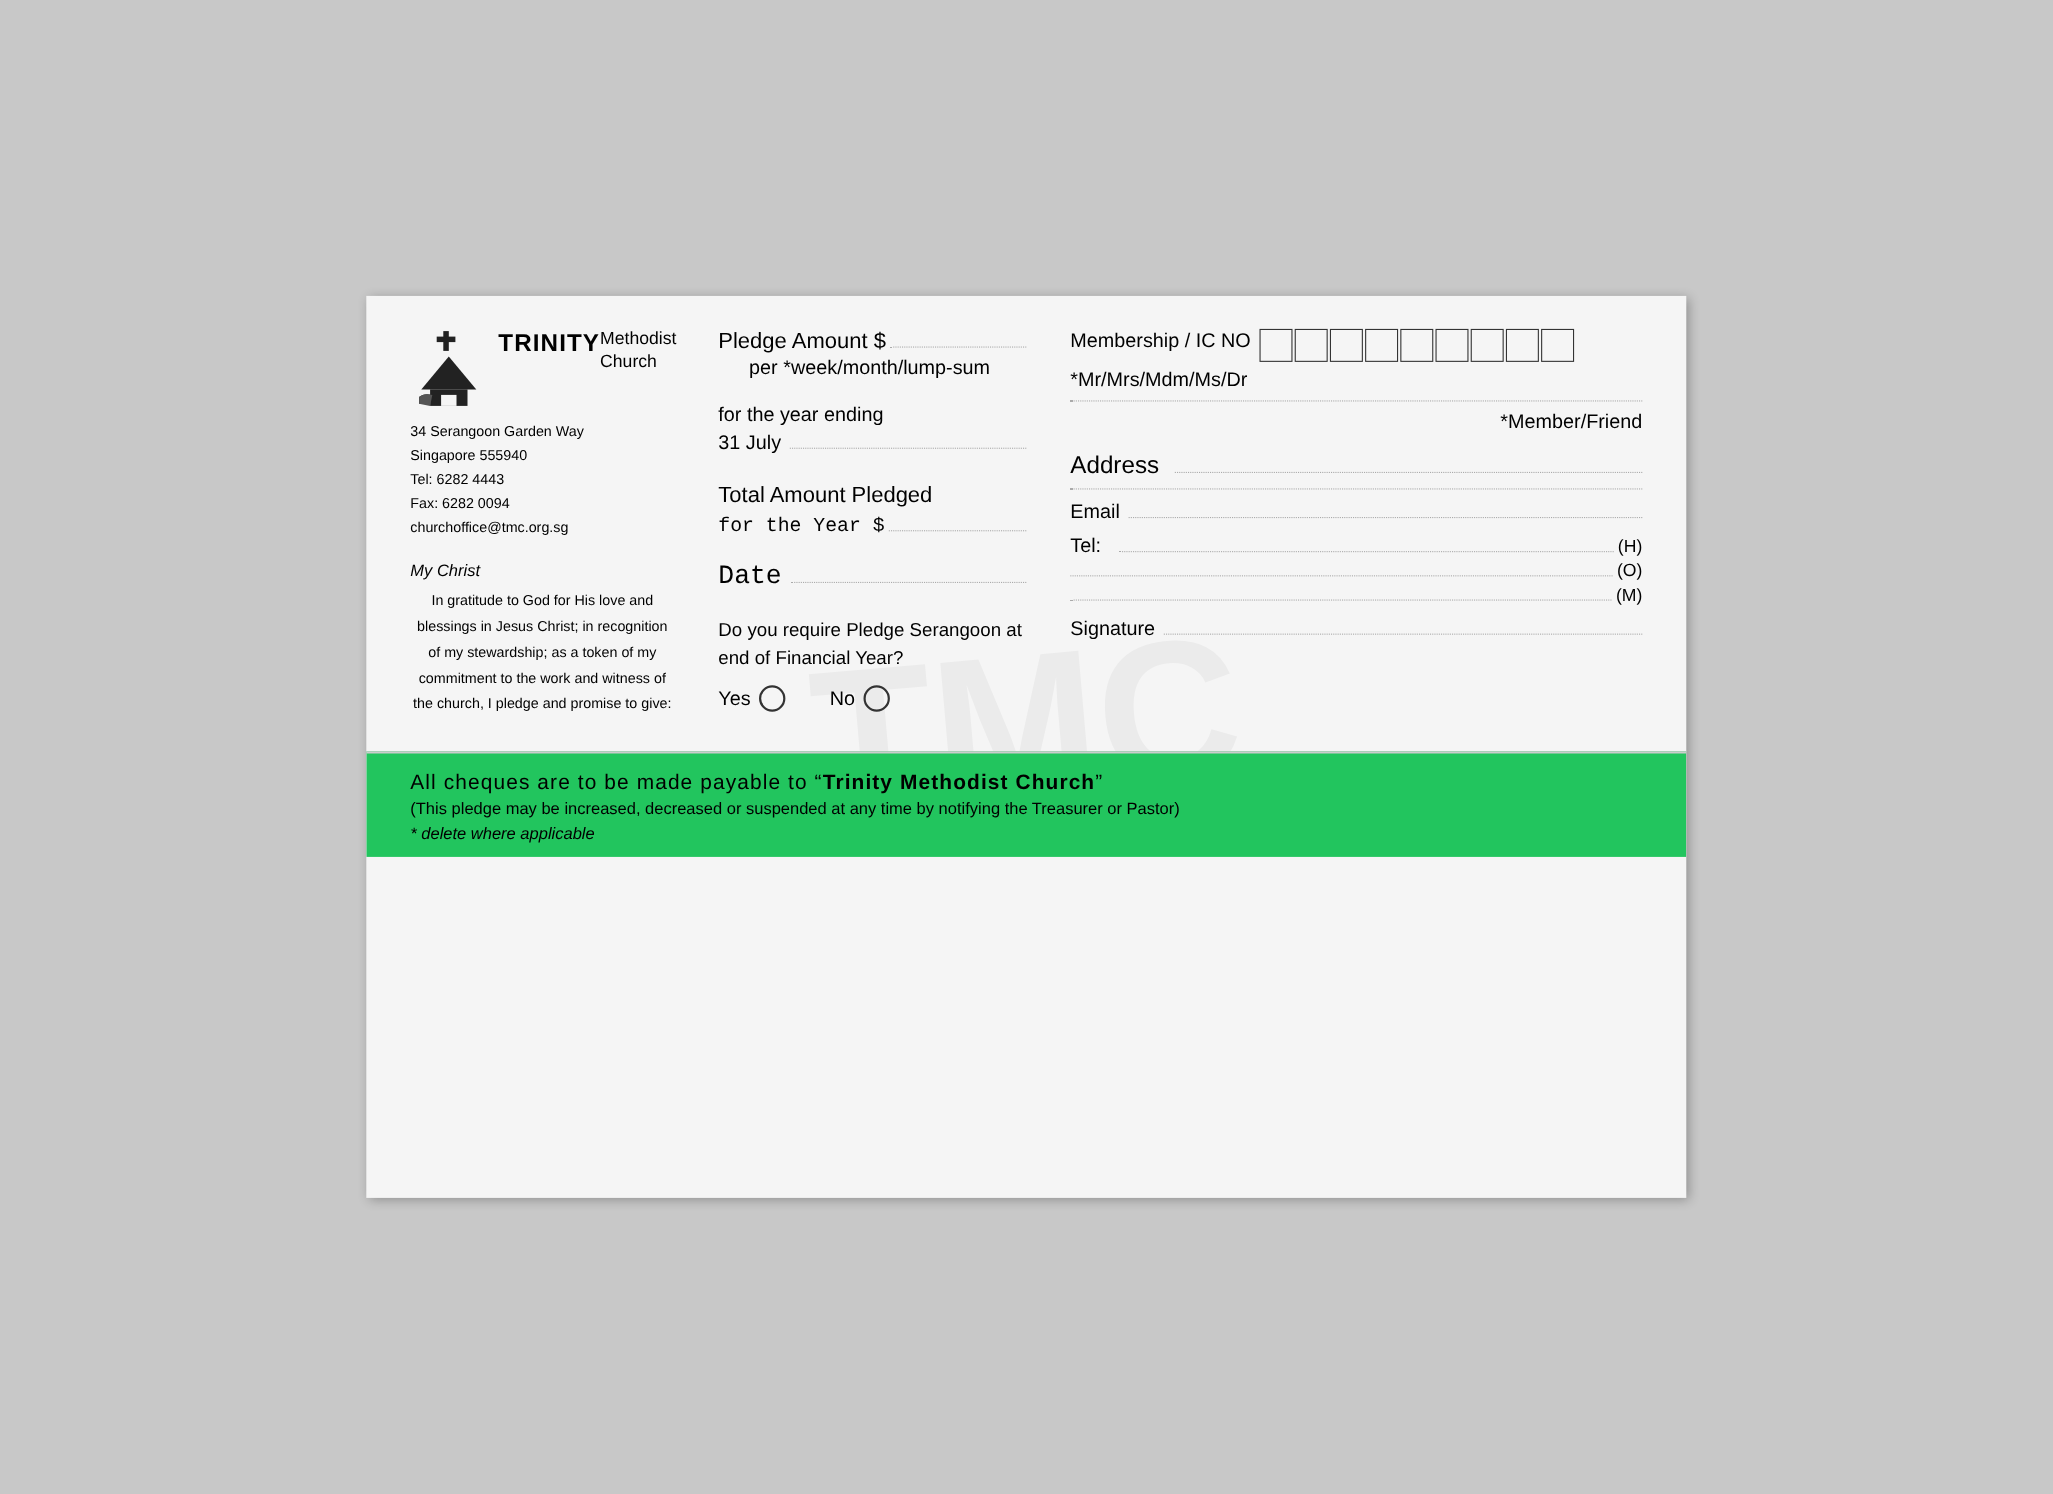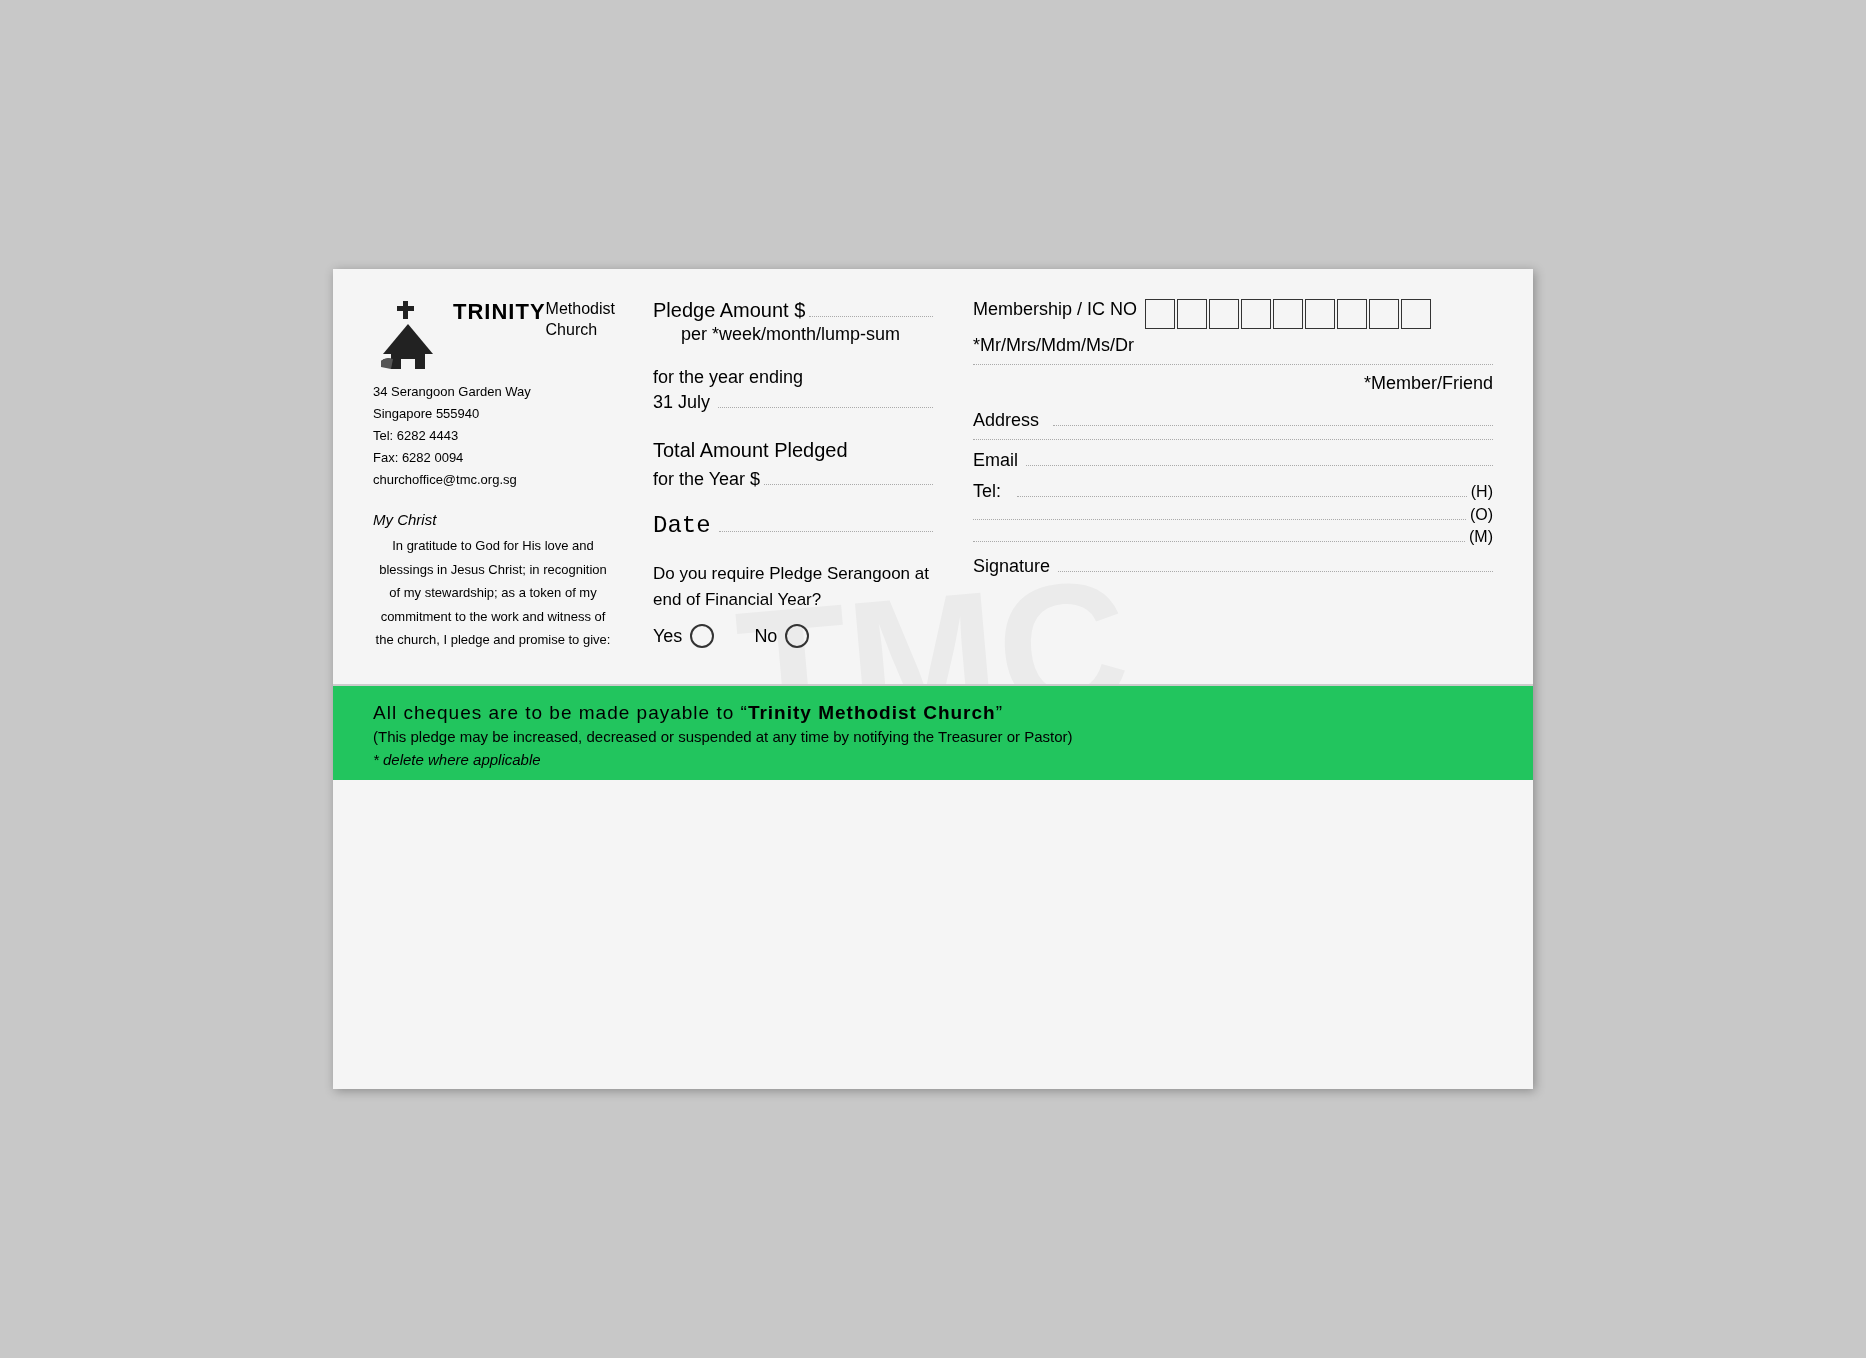--- a/index.html
+++ b/index.html
@@ -232,21 +232,21 @@
     }
     .member-friend-row {
       text-align: right;
       font-size: 18px;
       margin-bottom: 16px;
     }
     .address-section {
       margin-bottom: 10px;
     }
     .address-label {
-      font-size: 18px;
+      font-size: 22px;
       display: inline;
       margin-right: 8px;
     }
     .address-line2 {
       border: none;
       border-bottom: 1px dotted #aaa;
       width: 100%;
       display: block;
       margin-top: 8px;
       margin-bottom: 10px;
@@ -386,21 +386,21 @@
           <span class="year-ending-label">for the year ending</span>
         </div>
         <div class="july-row" style="margin-top:4px;">
           <span class="july-label">31 July</span>
           <span class="flex-fill dotted-line-inline"></span>
         </div>
       </div>
 
       <div class="total-amount-section">
         <div class="total-amount-label">Total Amount Pledged</div>
-        <div class="for-year-row" style="margin-top:4px;">
+        <div class="for-year-row" style="margin-top:4px;font-family:Liberation Mono, monospace;">
           <span style="font-size:18px;">for the Year $</span>
           <span class="flex-fill dotted-line-inline"></span>
         </div>
       </div>
 
       <div class="date-row">
         <span class="date-label">Date</span>
         <span class="flex-fill dotted-line-inline"></span>
       </div>
 

